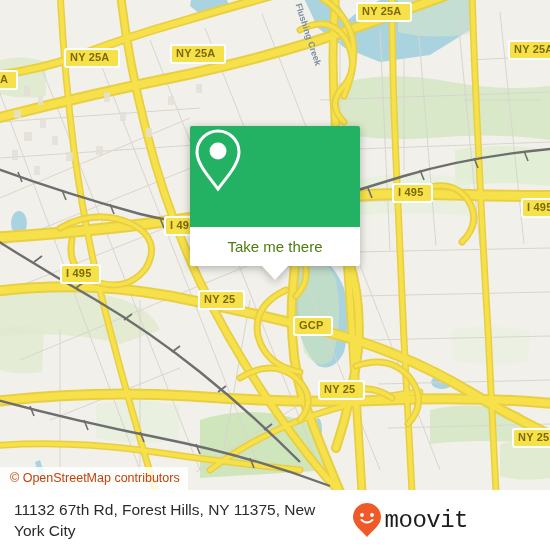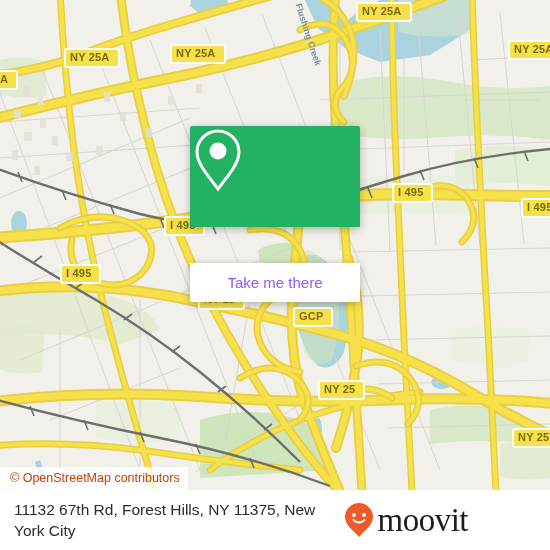--- a/index.html
+++ b/index.html
@@ -58,23 +58,22 @@
     background:#23b263;
     height:101px;
     border-radius:2px 2px 0 0;
     display:flex;align-items:center;justify-content:center;
   }
   .card-bottom{
     background:#ffffff;
     height:39px;
     border-radius:0 0 2px 2px;
     display:flex;align-items:center;justify-content:center;
-    color:#8b5cf6;
+    color:#4d7c0f;
     font-size:15px;
-    margin-top:36px;
   }
   .card-tail{
     position:absolute;left:50%;top:140px;
     transform:translateX(-50%);
     width:0;height:0;
     border-left:13px solid transparent;
     border-right:13px solid transparent;
     border-top:14px solid #ffffff;
   }
   .pin-icon{display:block;}
@@ -93,24 +92,24 @@
     font-size:15.5px;
     line-height:21px;
     padding-right:12px;
   }
   .brand{
     flex:0 0 auto;
     display:flex;align-items:center;gap:3px;
   }
   .brand-word{
     color:#1d1d1d;
-    font-size:33px;
+    font-size:24px;
     line-height:31px;
     letter-spacing:-0.5px;
-    font-family:Liberation Serif, serif;
+    font-family:Liberation Mono, monospace;
   }
 </style>
 </head>
 <body>
 
 <div class="screen">
 
   <div class="map">
     <svg width="550" height="490" viewBox="0 0 550 490">
       <defs>
@@ -296,21 +295,21 @@
     <div class="shield" style="left:64px;top:48px;">NY 25A</div>
     <div class="shield" style="left:-6px;top:70px;">A</div>
     <div class="shield" style="left:170px;top:44px;">NY 25A</div>
     <div class="shield" style="left:356px;top:2px;">NY 25A</div>
     <div class="shield" style="left:508px;top:40px;">NY 25A</div>
     <div class="shield" style="left:164px;top:216px;">I 495</div>
     <div class="shield" style="left:392px;top:183px;">I 495</div>
     <div class="shield" style="left:521px;top:198px;">I 495</div>
     <div class="shield" style="left:60px;top:264px;">I 495</div>
     <div class="shield" style="left:198px;top:290px;">NY 25</div>
-    <div class="shield" style="left:293px;top:307px;">GCP</div>
+    <div class="shield" style="left:293px;top:316px;">GCP</div>
     <div class="shield" style="left:318px;top:380px;">NY 25</div>
     <div class="shield" style="left:512px;top:428px;">NY 25</div>
 
     <div class="creek-label" style="left:303px;top:2px;transform:rotate(72deg);">Flushing Creek</div>
 
     <div class="osm-attr">© OpenStreetMap contributors</div>
 
     <div class="card">
       <div class="card-top">
         <svg class="pin-icon" width="56" height="68" viewBox="0 0 56 68">

